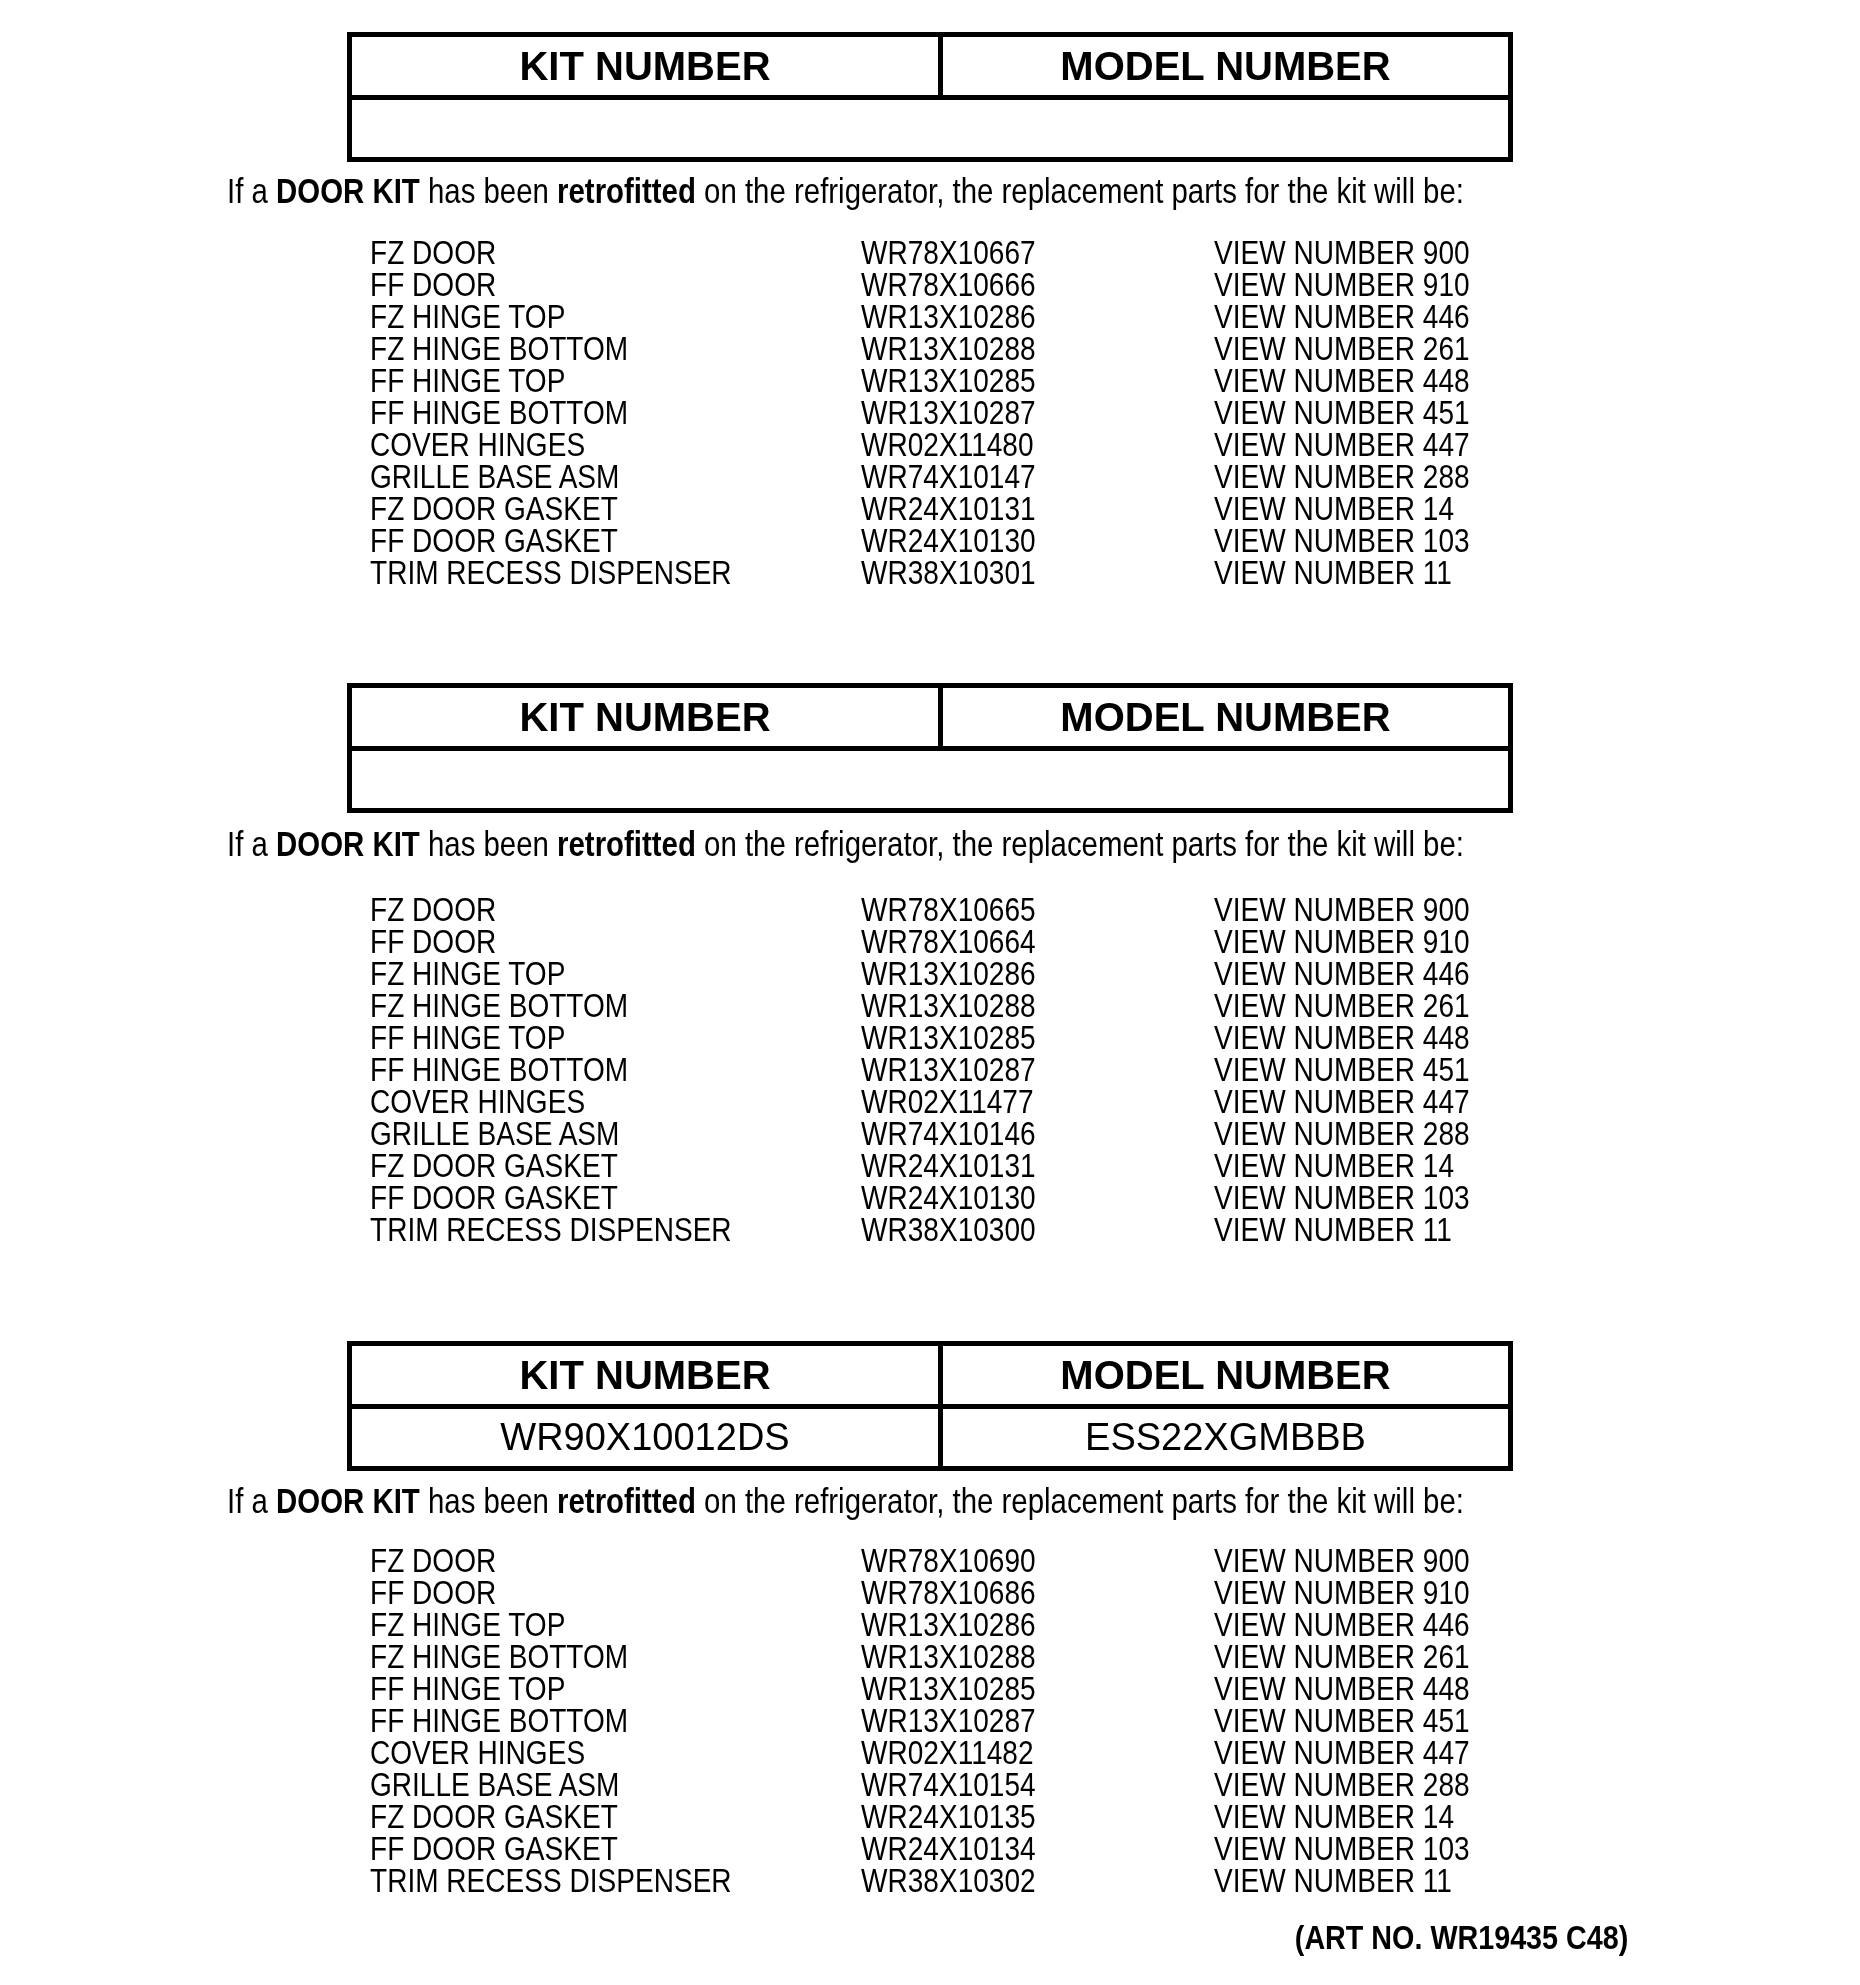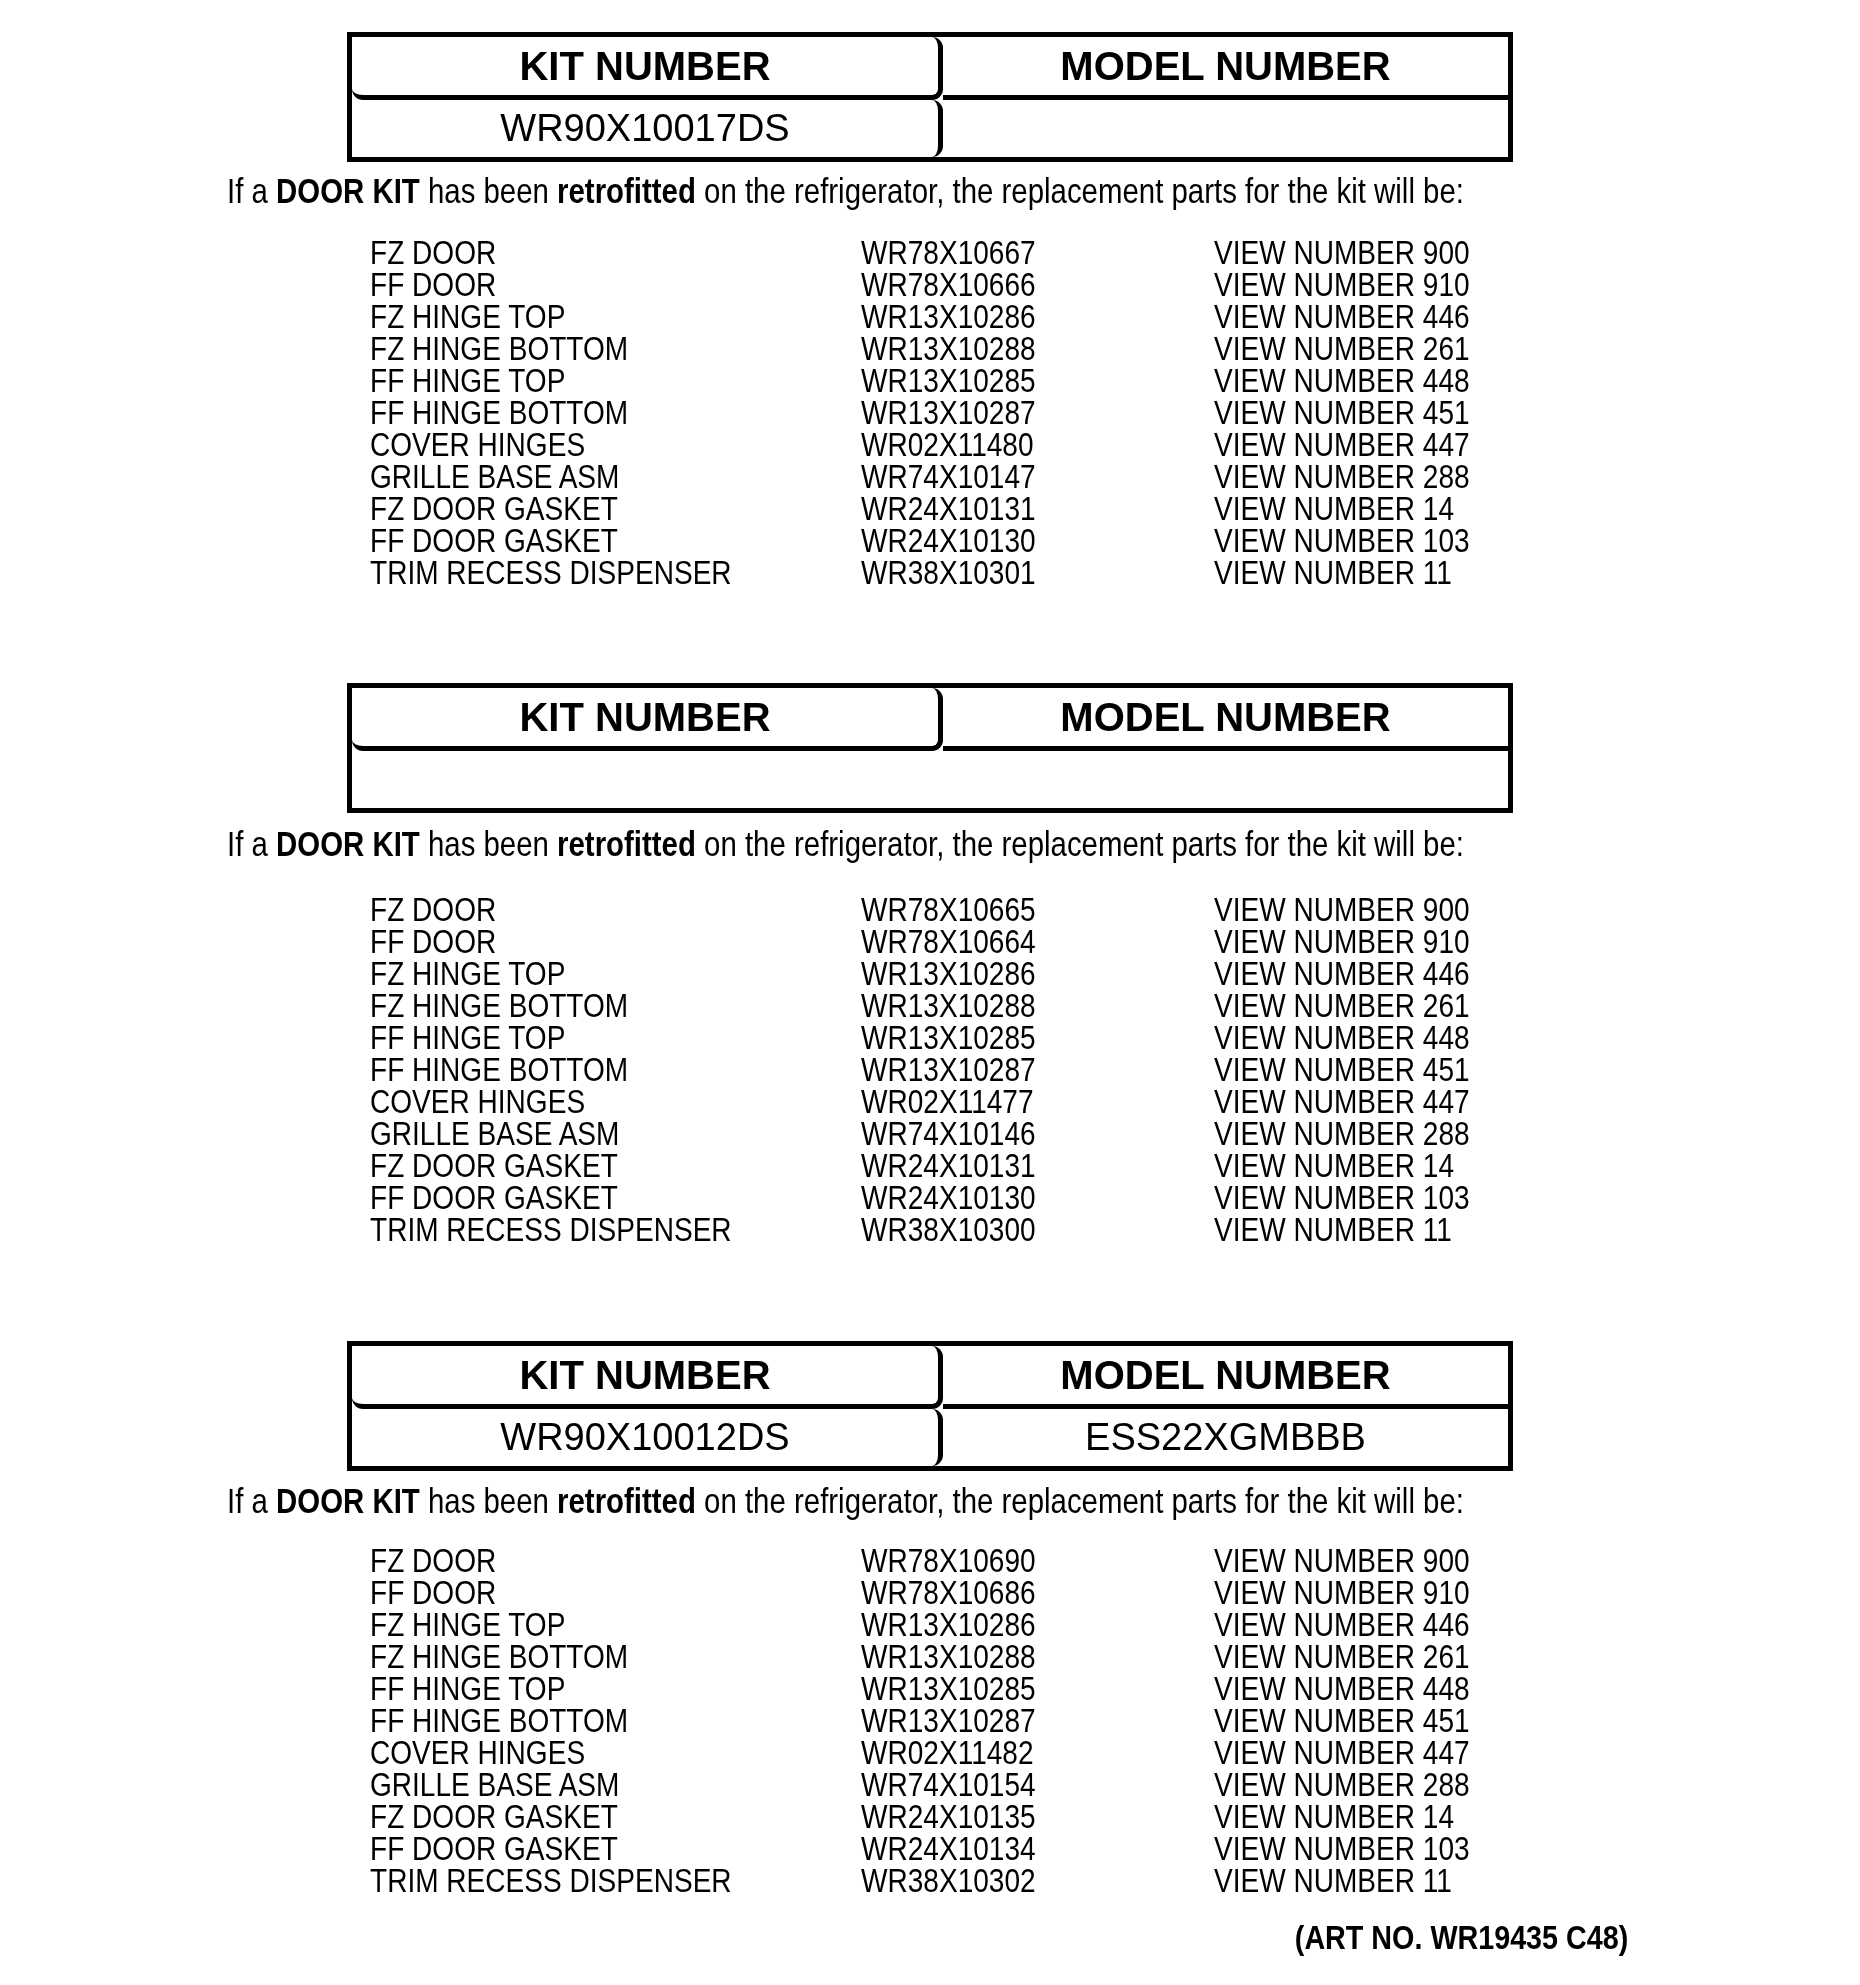--- a/index.html
+++ b/index.html
@@ -29,21 +29,21 @@
     grid-template-rows: 63px 1fr;
     background: #fff;
   }
   .kit-table .cell {
     display: flex;
     align-items: center;
     justify-content: center;
     white-space: nowrap;
     overflow: visible;
   }
-  .kit-table .cell.left  { border-right: 5.6px solid #000; border-radius: 11px; }
+  .kit-table .cell.left  { border-right: 5.6px solid #000; }
   .kit-table .cell.head  { border-bottom: 5.6px solid #000; font-weight: bold; font-size: 40px; }
   .kit-table .cell.value { font-size: 38px; font-weight: normal; }
 
   .t1 { top: 32px; }
   .t2 { top: 683px; }
   .t3 { top: 1341px; }
 
   
   .retrofit-note {
     position: absolute;
@@ -99,21 +99,20 @@
   }
 </style>
 </head>
 <body>
 
 <div id="page">
 
   <div class="kit-table t1">
     <div class="cell head left">KIT NUMBER</div>
     <div class="cell head">MODEL NUMBER</div>
-    <div class="cell value left">WR90X10017DS</div>
   </div>
   <div class="retrofit-note n1"><span>If a </span><b>DOOR KIT</b><span> has been </span><b>retrofitted</b><span> on the refrigerator, the replacement parts for the kit will be:</span></div>
   <div class="parts-list l1">
       <div class="parts-row">
         <span class="part-name">FZ DOOR</span>
         <span class="part-number">WR78X10667</span>
         <span class="part-view">VIEW NUMBER 900</span>
       </div>
       <div class="parts-row">
         <span class="part-name">FF DOOR</span>

